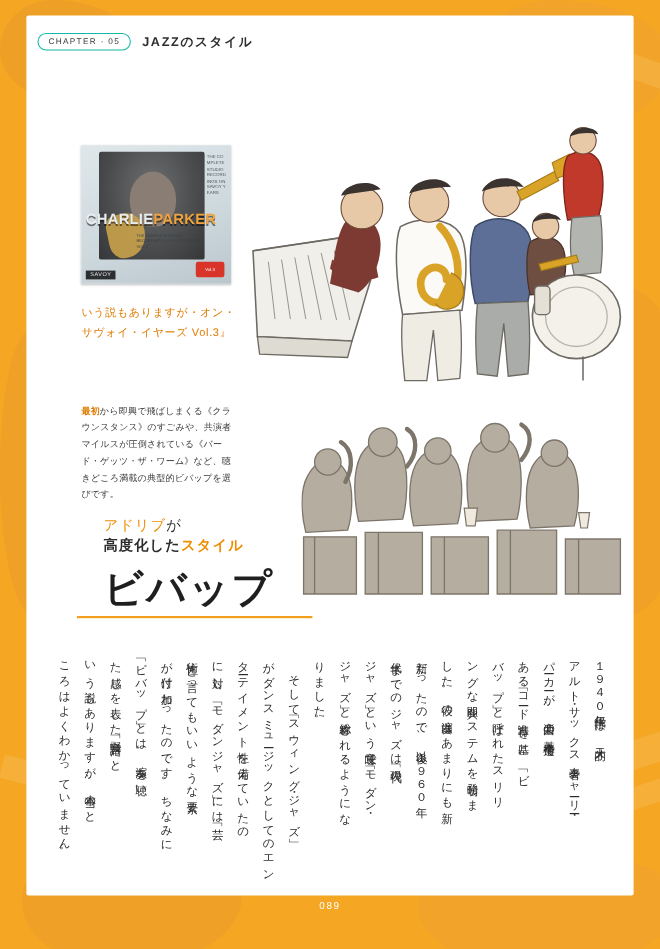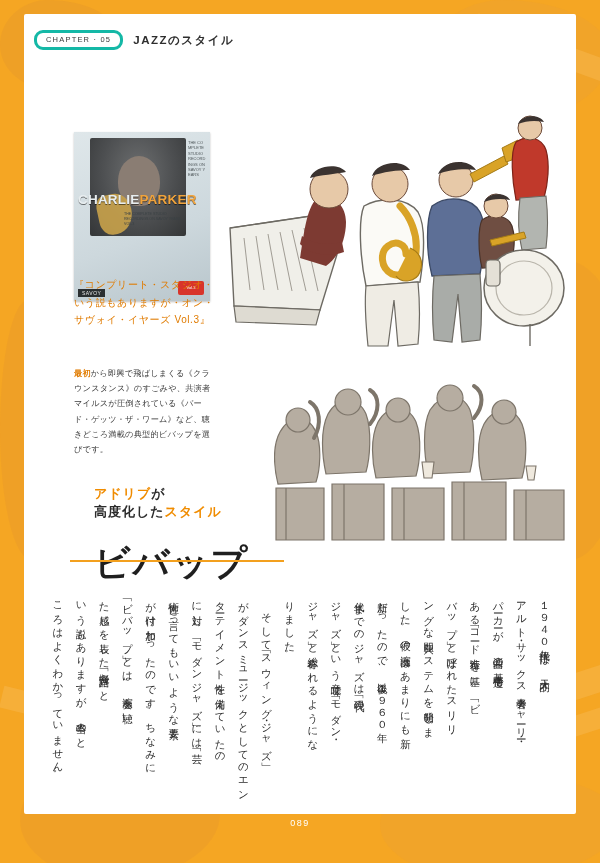--- a/index.html
+++ b/index.html
@@ -59,21 +59,21 @@
   
   #chapter-header {
     position: absolute;
     left: 10px;
     top: 16px;
     display: flex;
     align-items: center;
     gap: 10px;
   }
   .chapter-tag {
-    border: 3px solid #14b8a6;
+    border: 1px solid #14b8a6;
     border-radius: 9px;
     padding: 2px 9px 3px 9px;
     font-size: 7.5px;
     letter-spacing: 1.2px;
     color: #3a3a3a;
     white-space: nowrap;
   }
   .chapter-title {
     font-size: 11.5px;
     letter-spacing: 1.5px;
@@ -110,21 +110,21 @@
     border-top: 13px solid #f59c00;
     transform: rotate(8deg);
   }
 
   
   #album {
     position: absolute;
     left: 50px;
     top: 118px;
     width: 136px;
-    height: 169px;
+    height: 126px;
     background: #e9eef1;
     box-shadow: 0 1px 2px rgba(0,0,0,.25);
     overflow: hidden;
   }
   #album .sleeve-bg {
     position: absolute; inset: 0;
     background: linear-gradient(160deg,#dfe7ea 0%, #cdd8dd 60%, #b9c6cc 100%);
   }
   #album .photo {
     position: absolute;
@@ -239,33 +239,32 @@
   #headline {
     position: absolute;
     left: 70px;
     top: 455px;
     width: 200px;
   }
   #headline .line1 {
     font-size: 13px;
     color: #2c2c2c;
     letter-spacing: 1px;
-    font-weight: bold;
-    margin-top: 16px;
+    font-weight: normal;
   }
   #headline .line1 .accent { color: #f08c00; }
   #headline .line2 {
     font-size: 13px;
     color: #2c2c2c;
     letter-spacing: 1px;
     font-weight: bold;
   }
   #headline .line2 .accent { color: #f08c00; }
   #headline .big {
-    margin-top: 18px;
+    margin-top: 6px;
     font-size: 36px;
     letter-spacing: 2px;
     color: #1f1f1f;
     font-weight: bold;
   }
   #headline-underline {
     position: absolute;
     left: 46px;
     top: 546px;
     width: 214px;
@@ -346,21 +345,20 @@
       <div class="side-text">THE COMPLETE STUDIO RECORDINGS ON SAVOY YEARS</div>
       <div class="title-band">
         <span>CHARLIE</span><span class="hl">PARKER</span>
       </div>
       <div class="sub-lines">THE COMPLETE STUDIO RECORDINGS ON SAVOY YEARS VOL.3</div>
       <div class="logo-box">SAVOY</div>
       <div class="badge">Vol.3</div>
     </div>
 
     <div id="album-caption">
-      <div>『コンプリート・スタジオ・</div>
       <div>いう説もありますが・オン・</div>
       <div>サヴォイ・イヤーズ Vol.3』</div>
     </div>
 
     <div id="album-note">
       <span class="lead">最初</span><span>から即興で飛ばしまくる《クラウンスタンス》のすごみや、共演者マイルスが圧倒されている《バード・ゲッツ・ザ・ワーム》など、聴きどころ満載の典型的ビバップを選びです。</span>
     </div>
 
     <svg id="illus-band" class="illus" viewBox="0 0 345 250">
 

